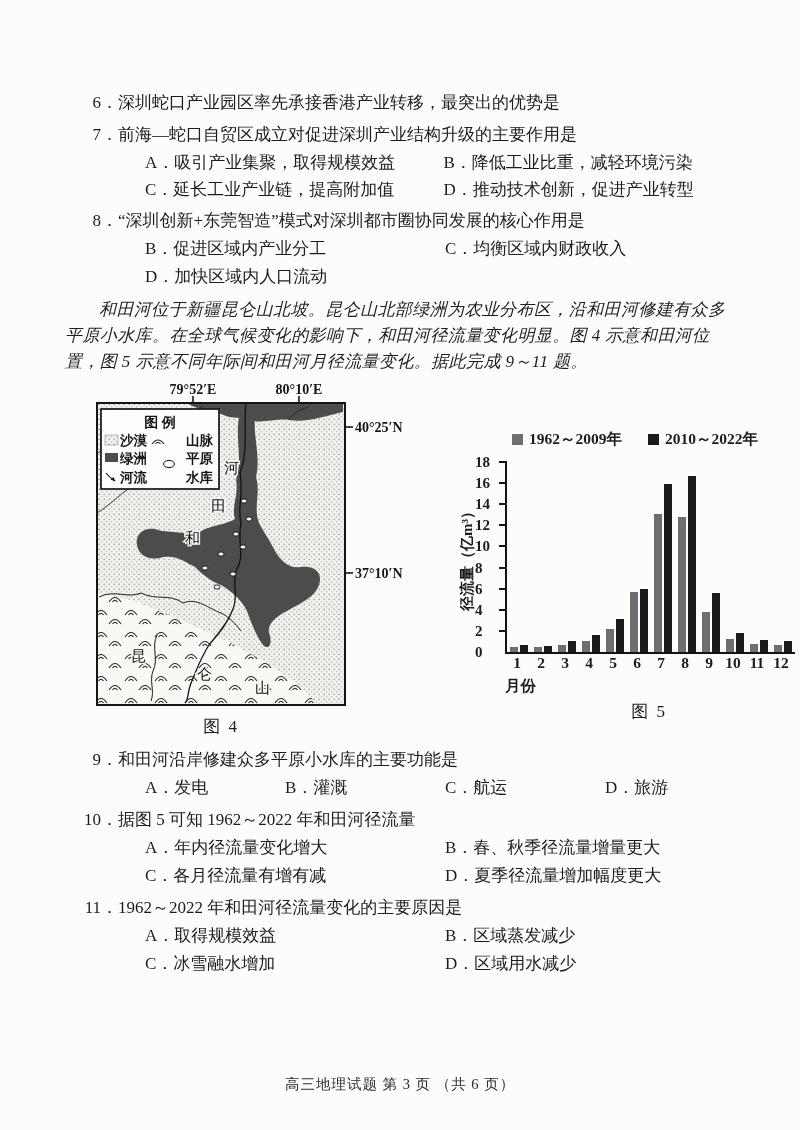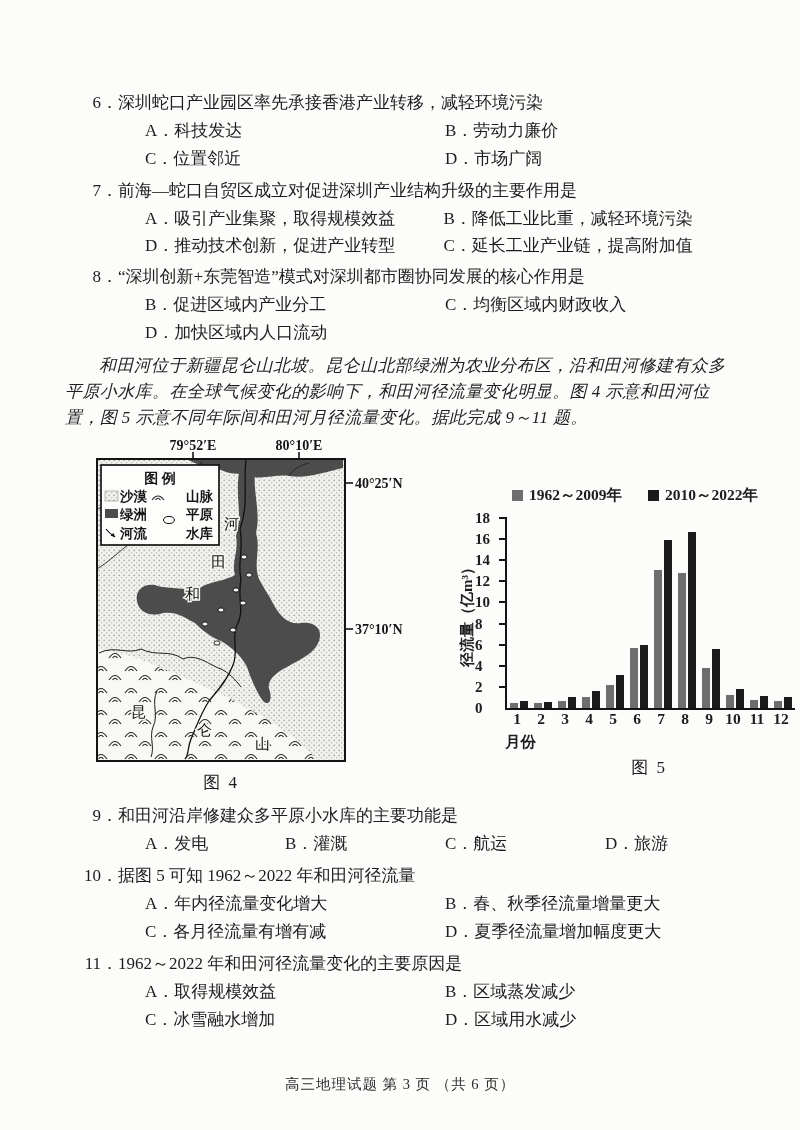--- a/index.html
+++ b/index.html
@@ -72,40 +72,34 @@
   .svgtxt{font-family:"Liberation Serif","DejaVu Serif",serif;}
 </style>
 </head>
 <body>
 
 <div class="page">
 
   <div class="q">
     <div class="q-stem">
       <span class="q-num">6．</span>
-      <span class="q-text">深圳蛇口产业园区率先承接香港产业转移，减轻环境污染</span>
-    </div>
-    <div class="opts opts-2col">
-      <span class="opt"><span>A．</span><span>科技发达</span></span>
-      <span class="opt"><span>B．</span><span>劳动力廉价</span></span>
-      <span class="opt"><span>C．</span><span>位置邻近</span></span>
-      <span class="opt"><span>D．</span><span>市场广阔</span></span>
+      <span class="q-text">深圳蛇口产业园区率先承接香港产业转移，最突出的优势是</span>
     </div>
   </div>
 
   <div class="q">
     <div class="q-stem">
       <span class="q-num">7．</span>
       <span class="q-text">前海—蛇口自贸区成立对促进深圳产业结构升级的主要作用是</span>
     </div>
     <div class="opts opts-1col">
       <span class="opt"><span>A．</span><span>吸引产业集聚，取得规模效益</span></span>
       <span class="opt"><span>B．</span><span>降低工业比重，减轻环境污染</span></span>
+      <span class="opt"><span>C．</span><span>延长工业产业链，提高附加值</span></span>
       <span class="opt"><span>D．</span><span>推动技术创新，促进产业转型</span></span>
-      <span class="opt"><span>C．</span><span>延长工业产业链，提高附加值</span></span>
     </div>
   </div>
 
   <div class="q">
     <div class="q-stem">
       <span class="q-num">8．</span>
       <span class="q-text">“深圳创新+东莞智造”模式对深圳都市圈协同发展的核心作用是</span>
     </div>
     <div class="opts opts-2col">
       <span class="opt"><span>B．</span><span>促进区域内产业分工</span></span>

